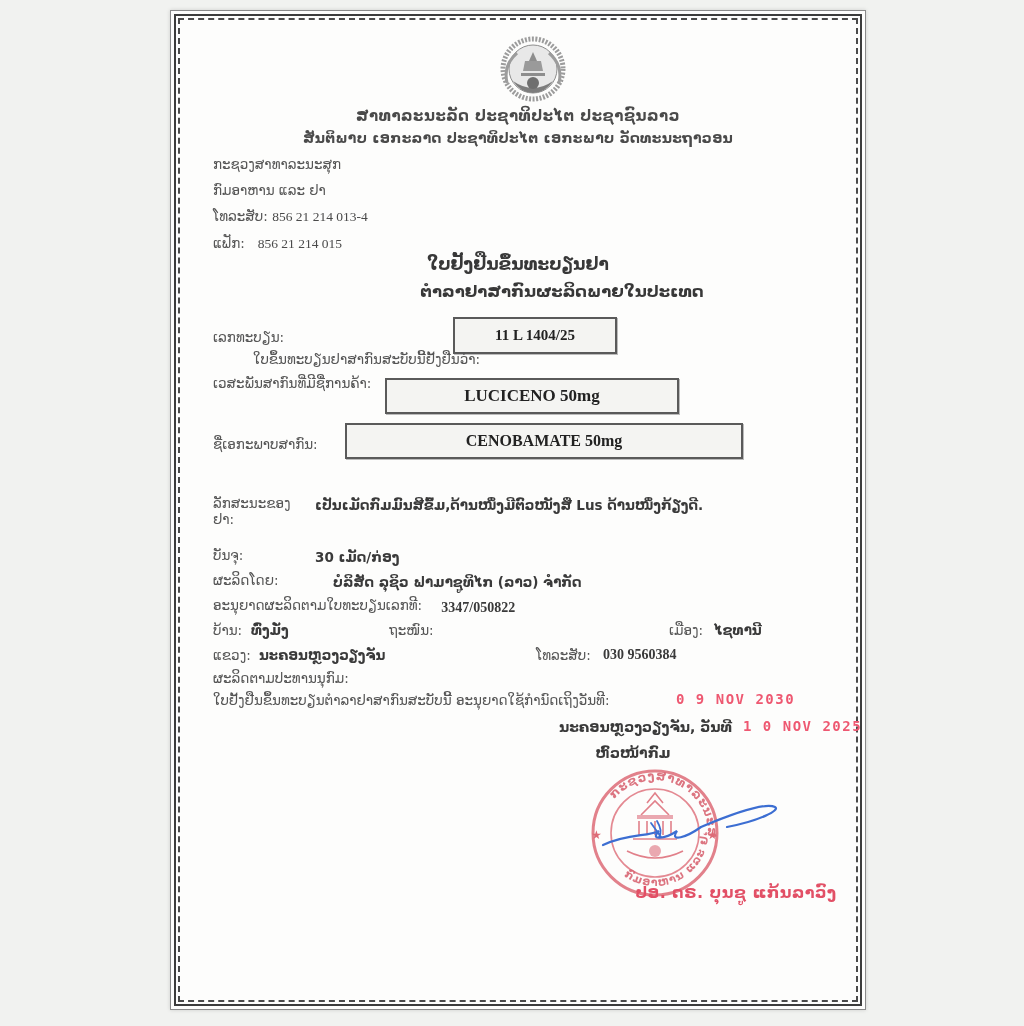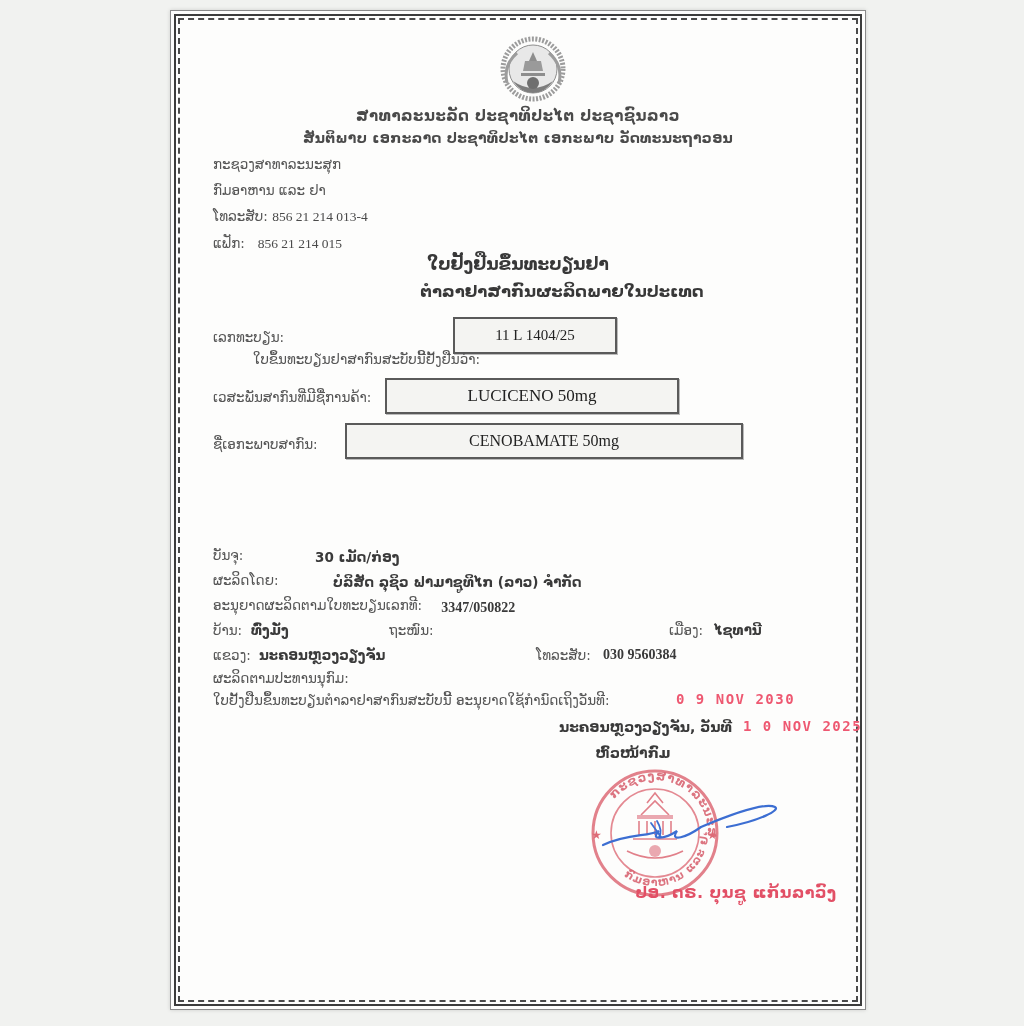--- a/index.html
+++ b/index.html
@@ -34,21 +34,21 @@
   .title1{top:243px;font-size:17px;font-weight:700;color:#383838;}
   .title2{top:271px;font-size:16.5px;font-weight:700;color:#383838;padding-left:44px;}
   .lbl{font-size:13.5px;color:#555;}
   .serif-b{font-family:"Liberation Serif","DejaVu Serif",serif;font-weight:700;color:#2f2f2f;}
   .valbox{
     border:2px solid #5a5a5a;
     background:#f4f4f2;
     box-shadow:1px 1px 0 #bbb;
     display:flex;align-items:center;justify-content:center;
     font-family:"Liberation Serif","DejaVu Serif",serif;
-    font-weight:400;color:#222;
+    font-weight:700;color:#222;
   }
   .row-lbl{display:inline-block;font-size:13.5px;color:#555;vertical-align:top;}
   .row-val{font-size:13.5px;font-weight:700;color:#3a3a3a;}
   .stamp-red{
     font-family:"DejaVu Sans Mono","Liberation Mono",monospace;
     font-weight:700;color:#ee5871;letter-spacing:1.5px;font-size:14px;
   }
   .signer{
     font-size:16px;font-weight:700;color:#e25066;letter-spacing:.5px;
   }
@@ -92,30 +92,34 @@
   <div class="abs center title1">ໃບຢັ້ງຢືນຂຶ້ນທະບຽນຢາ</div>
   <div class="abs center title2">ຕຳລາຢາສາກົນຜະລິດພາຍໃນປະເທດ</div>
 
   <span class="abs lbl" style="left:42px;top:318px;">ເລກທະບຽນ:</span>
   <div class="abs valbox" style="left:282px;top:306px;width:160px;height:33px;font-size:15px;">
     <span>11 L 1404/25</span>
   </div>
 
   <span class="abs lbl" style="left:42px;top:340px;margin-left:40px;">ໃບຂຶ້ນທະບຽນຢາສາກົນສະບັບນີ້ຢັ້ງຢືນວ່າ:</span>
 
-  <span class="abs lbl" style="left:42px;top:378px;">ເວສະພັນສາກົນທີ່ມີຊື່ການຄ້າ:</span>
+  <span class="abs lbl" style="left:42px;top:364px;">ເວສະພັນສາກົນທີ່ມີຊື່ການຄ້າ:</span>
   <div class="abs valbox" style="left:214px;top:367px;width:290px;height:32px;font-size:17px;">
     <span>LUCICENO 50mg</span>
   </div>
 
   <span class="abs lbl" style="left:42px;top:425px;">ຊື່ເອກະພາບສາກົນ:</span>
   <div class="abs valbox" style="left:174px;top:412px;width:394px;height:32px;font-size:16px;">
     <span>CENOBAMATE 50mg</span>
   </div>
 
+  <div class="abs" style="left:42px;top:484px;width:620px;">
+    <span class="row-lbl" style="width:97px;">ລັກສະນະຂອງຢາ:</span>
+    <span class="row-val">ເປັນເມັດກົມມົນສີຂົ້ມ,ດ້ານໜຶ່ງມີຕົວໜັງສື Lus ດ້ານໜຶ່ງກ້ຽງດີ.</span>
+  </div>
   <div class="abs" style="left:42px;top:536px;width:620px;">
     <span class="row-lbl" style="width:97px;">ບັນຈຸ:</span>
     <span class="row-val">30 ເມັດ/ກ່ອງ</span>
   </div>
   <div class="abs" style="left:42px;top:561px;width:620px;">
     <span class="row-lbl" style="width:115px;">ຜະລິດໂດຍ:</span>
     <span class="row-val">ບໍລິສັດ ລຸຊິວ ຟາມາຊູທິໄກ (ລາວ) ຈຳກັດ</span>
   </div>
   <div class="abs" style="left:42px;top:586px;width:620px;">
     <span class="row-lbl">ອະນຸຍາດຜະລິດຕາມໃບທະບຽນເລກທີ:</span>

